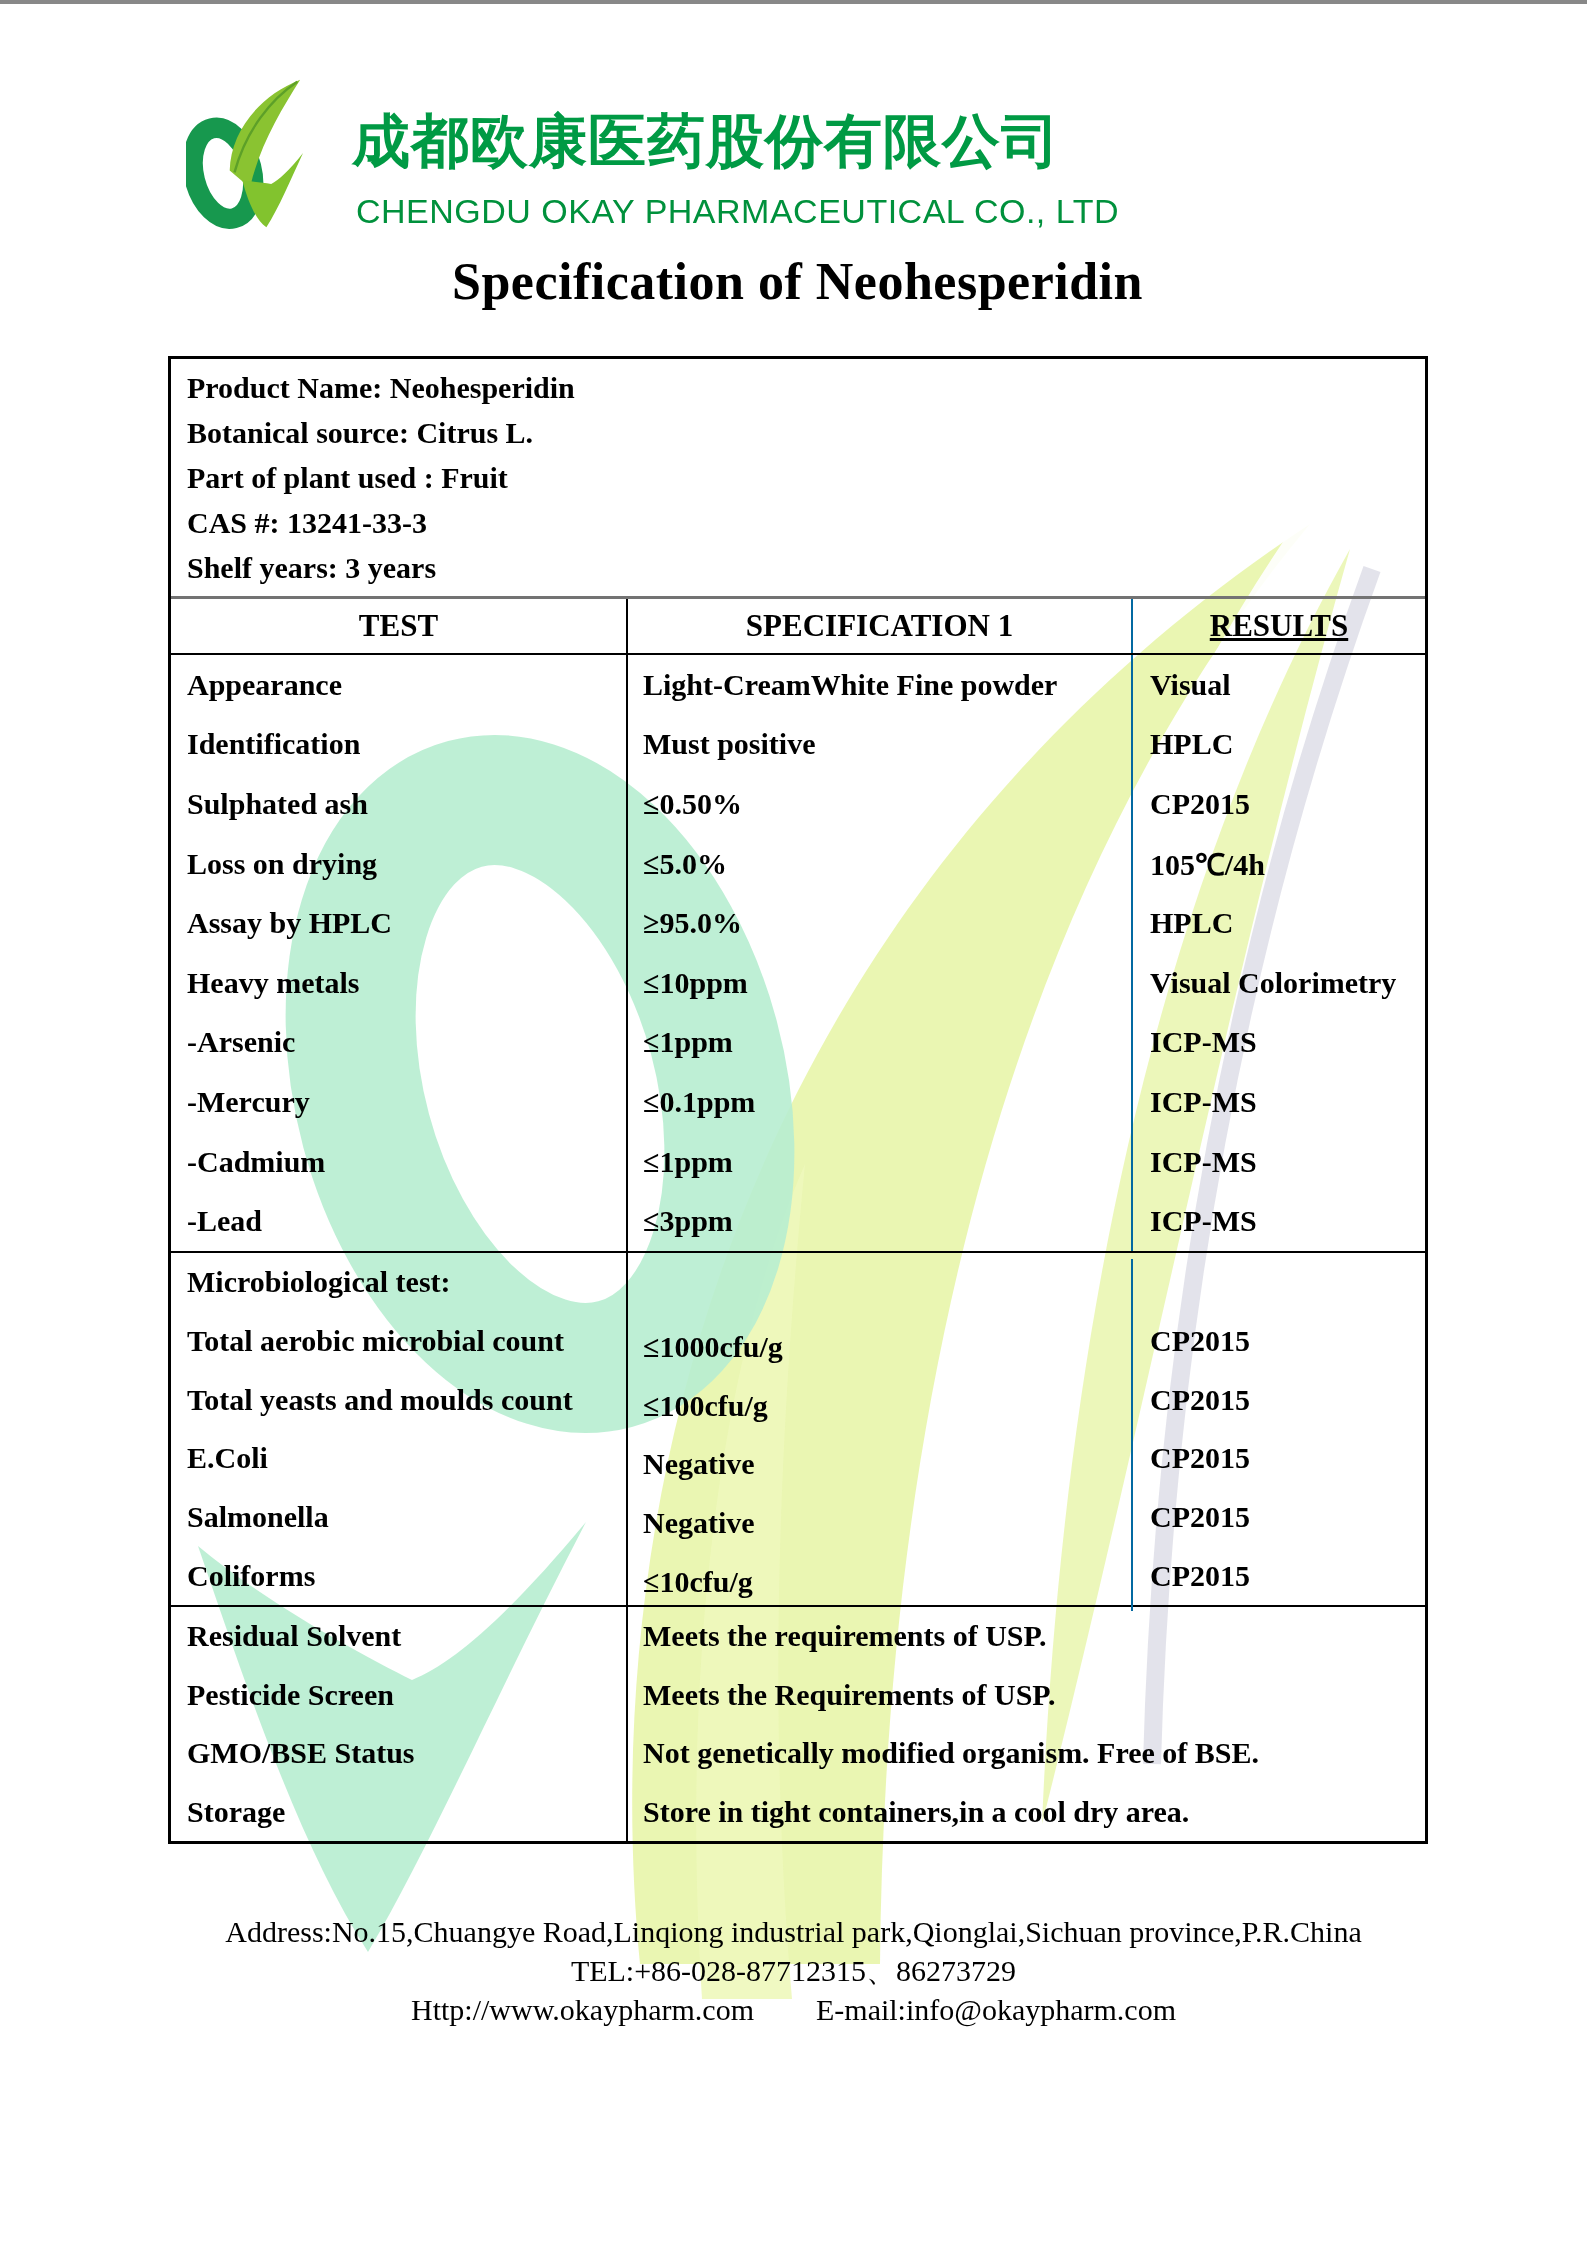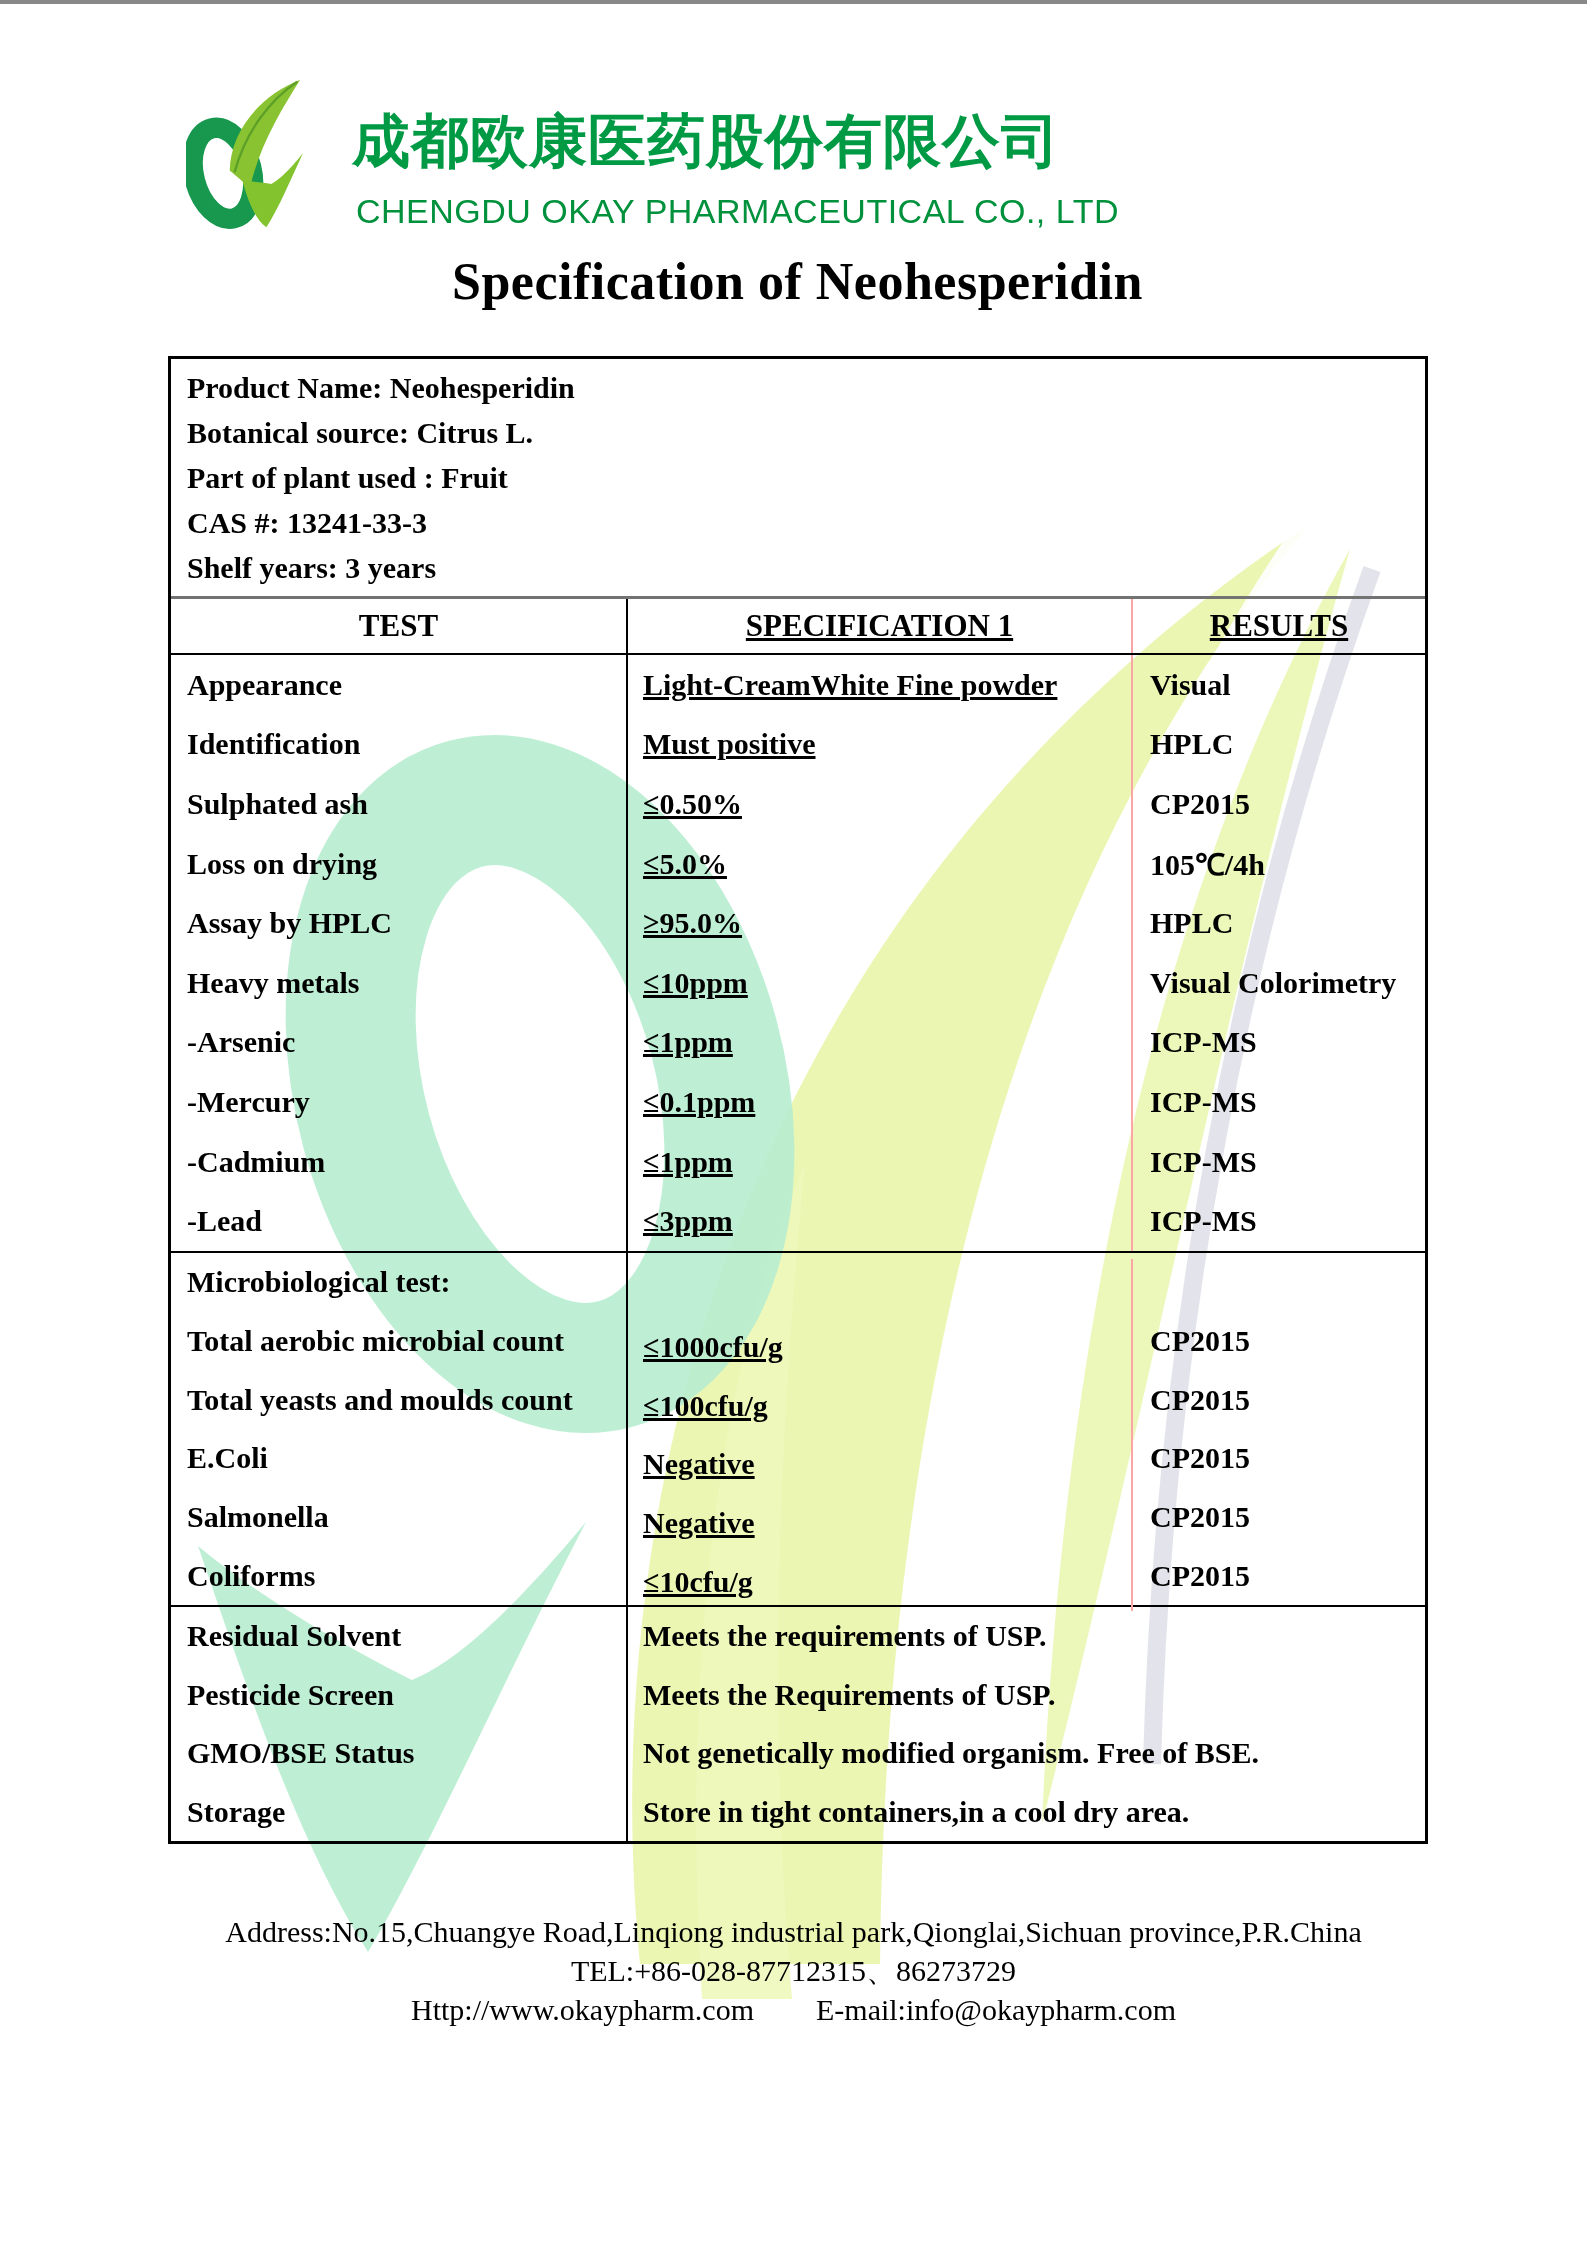--- a/index.html
+++ b/index.html
@@ -42,21 +42,21 @@
   .head-row{height:56px;border-bottom:2px solid #000;display:flex;font-size:31px;}
   .th{display:flex;align-items:center;justify-content:center;text-align:center;}
   .sec{display:flex;flex-direction:column;}
   .sec1{height:598px;border-bottom:2px solid #000;}
   .sec2{height:354px;border-bottom:2px solid #000;}
   .sec3{flex:1;border-radius:30px;}
   .row{flex:1;display:flex;min-height:0;}
   .c{display:flex;align-items:center;white-space:nowrap;}
   .c1{width:457px;border-right:2px solid #000;padding-left:16px;}
   .th.c1{padding-left:0;}
-  .c2{width:505px;border-right:2px solid #fca5a5;padding-left:15px;text-decoration:underline;}
+  .c2{width:505px;border-right:2px solid #0369a1;padding-left:15px;}
   .th.c2{padding-left:0;}
   .c3{flex:1;padding-left:17px;}
   .th.c3{padding-left:0;text-decoration:underline;}
   .c2wide{flex:1;padding-left:15px;border-right:none;}
   .sec2 .c2{position:relative;top:6px;}
 
   
   .footer{
     position:absolute;left:0;top:1908px;width:100%;text-align:center;
     font-size:30px;line-height:39px;font-weight:normal;

